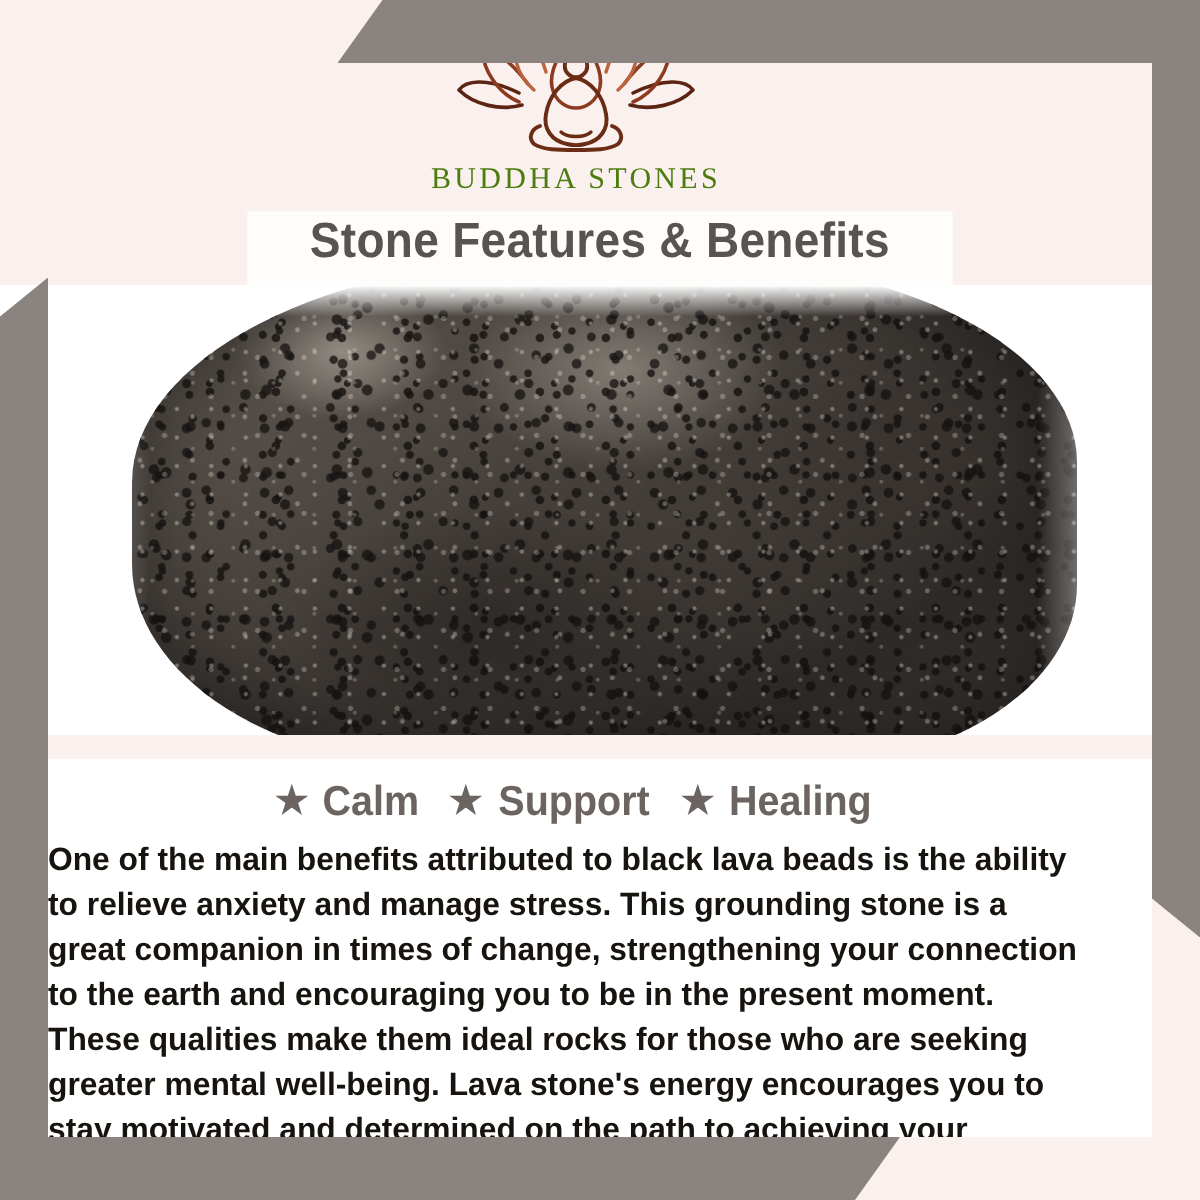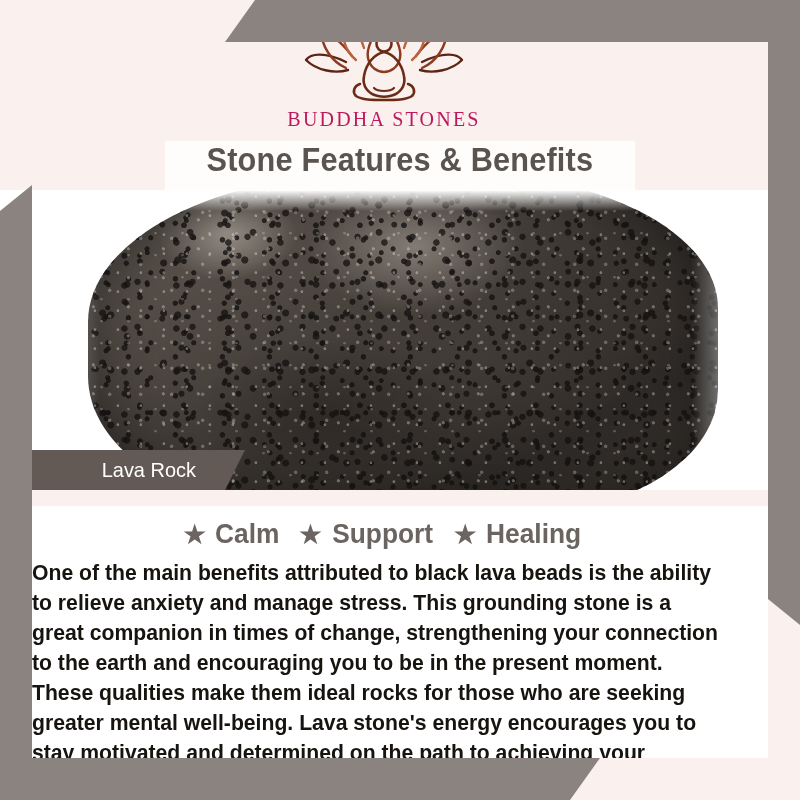--- a/index.html
+++ b/index.html
@@ -56,21 +56,21 @@
     display: flex;
     flex-direction: column;
     align-items: center;
     justify-content: flex-start;
   }
   #logo-mark { width: 180px; height: 88px; display: block; }
   #brand-name {
     font-family: "Liberation Serif", serif;
     font-size: 20px;
     letter-spacing: 2.2px;
-    color: #be185d;
+    color: #4d7c0f;
     margin-top: 2px;
     white-space: nowrap;
   }
 
   
   #title-banner {
     position: absolute;
     top: 141px; left: 165px; width: 470px; height: 50px;
     background: #fffdfc;
     display: flex;
@@ -267,23 +267,20 @@
 
     <div id="photo">
       <div id="rock"></div>
       <div id="rock-blend"></div>
     </div>
 
     <div id="title-banner">
       <div id="title-text">Stone Features &amp; Benefits</div>
     </div>
 
-    <div id="caption-bar">
-      <span id="caption-text">Lava Rock</span>
-    </div>
 
     <div id="divider"></div>
 
     <div id="content">
 
       <div id="keywords">
         <span class="kw">
           <span class="star">★</span>
           <span class="kw-label">Calm</span>
         </span>

